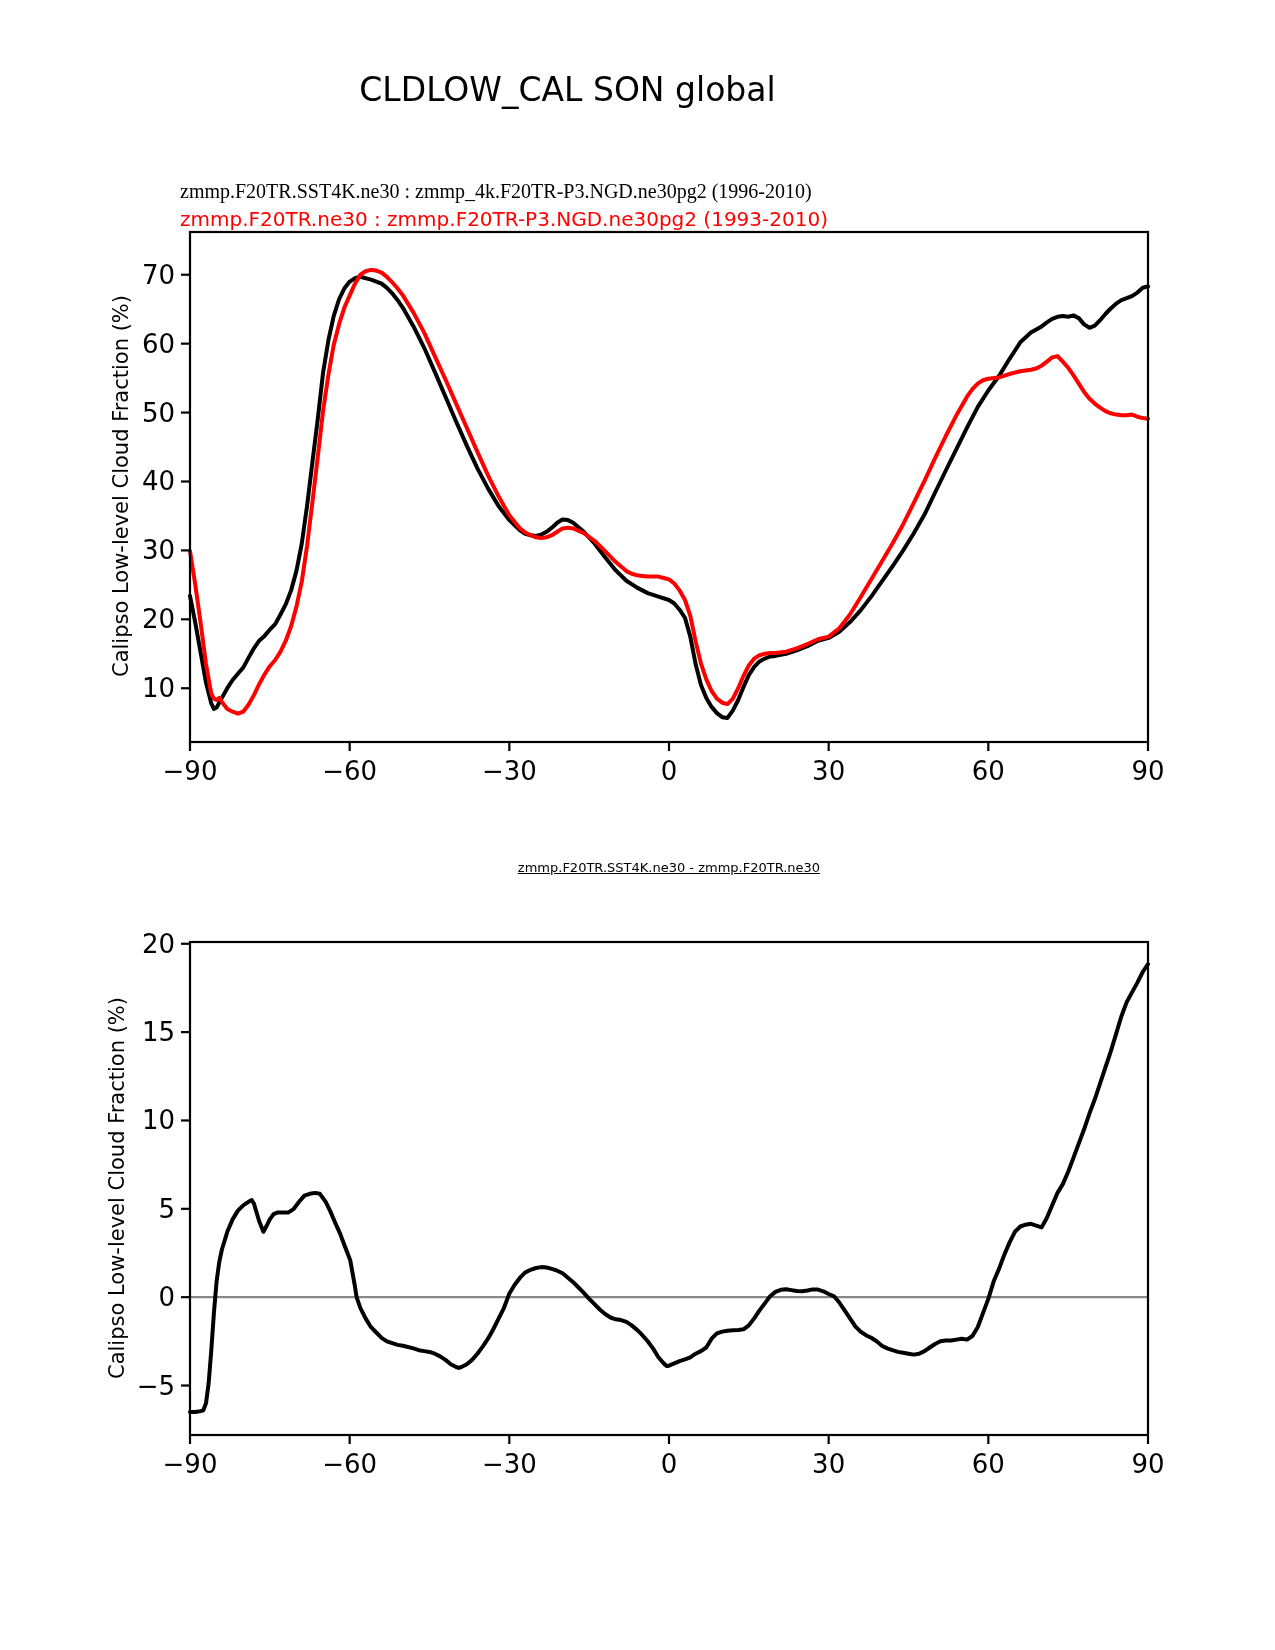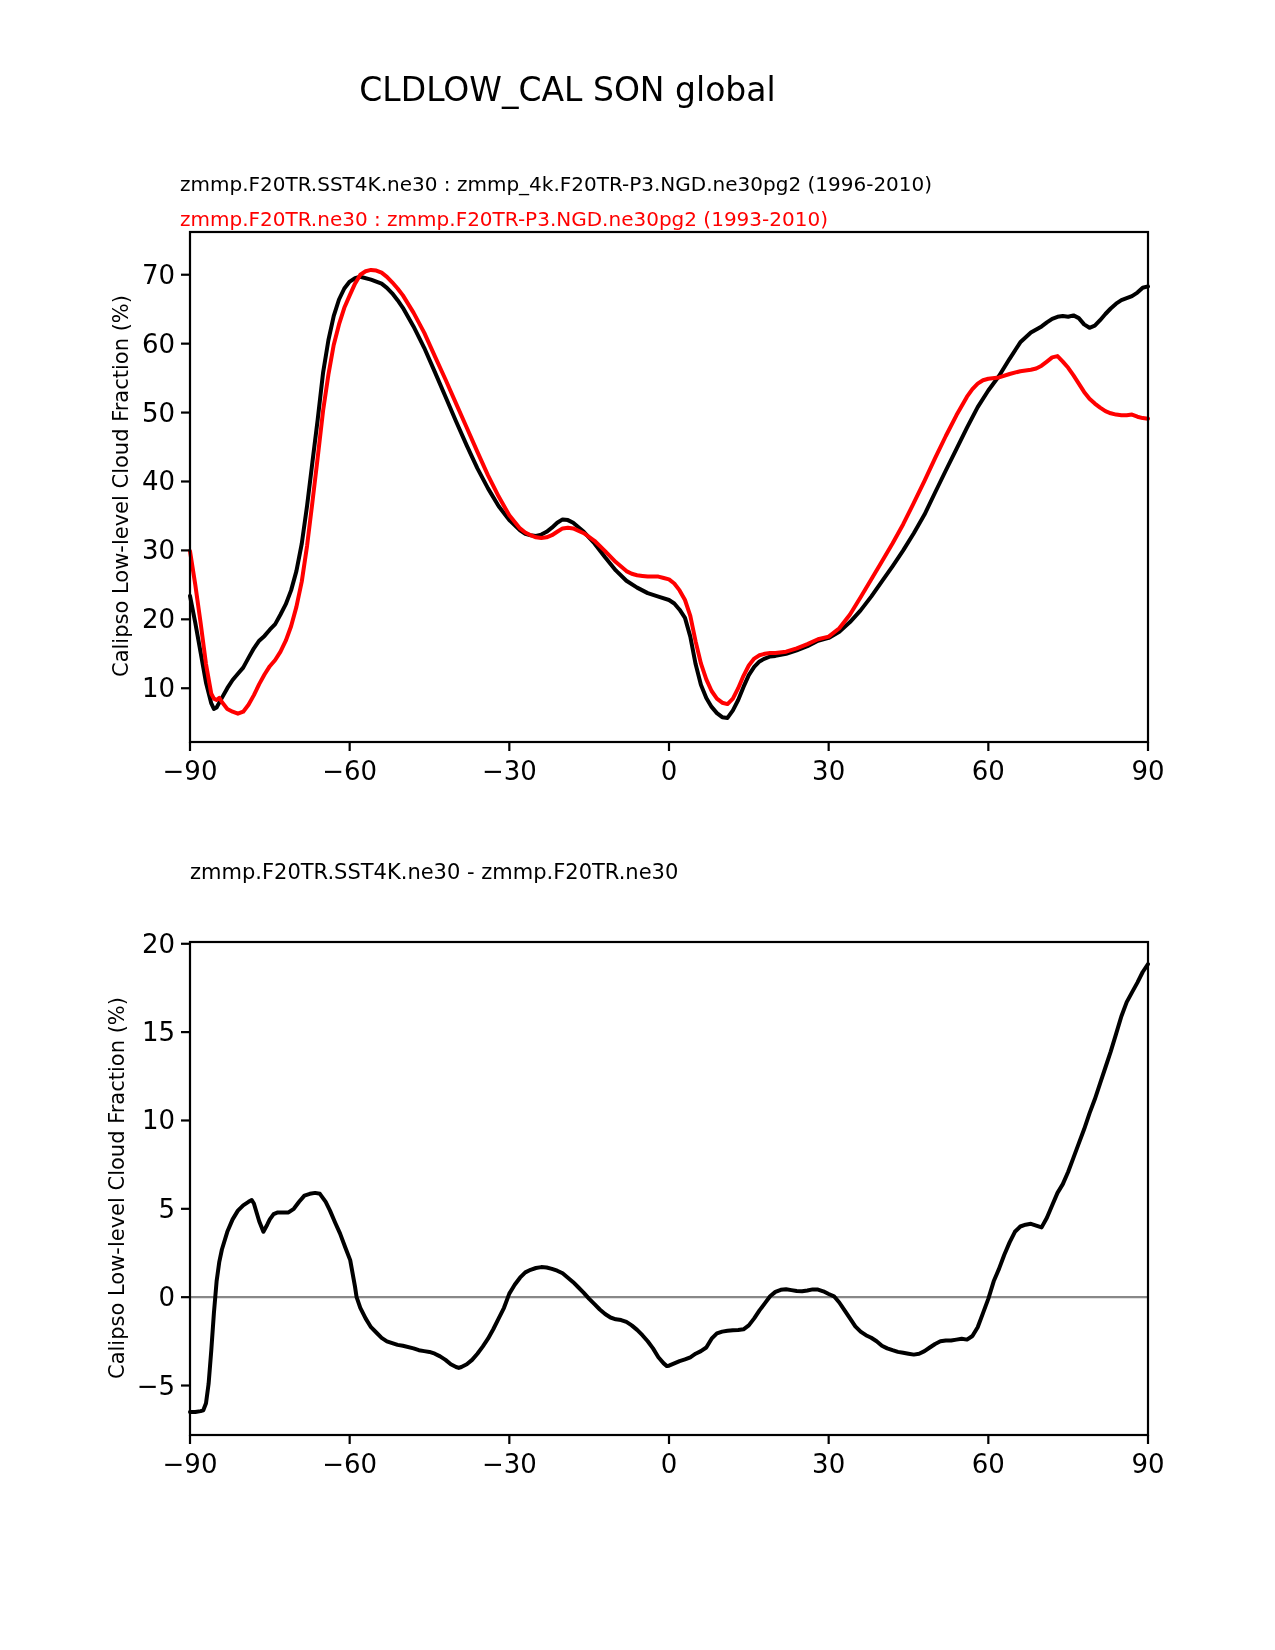--- a/index.html
+++ b/index.html
@@ -10,25 +10,25 @@
     font-family:"DejaVu Sans","Liberation Sans",sans-serif;
     color:#000;
     overflow:hidden;
   }
   #charts{position:absolute;left:0;top:0;}
   .suptitle{
     position:absolute;left:0;top:70px;width:1135px;
     text-align:center;font-size:33px;color:#000;
   }
   .legend-line{position:absolute;left:180px;font-size:20px;white-space:nowrap;}
-  .legend-black{top:172px;color:#000000;}
+  .legend-black{top:180px;color:#000000;font-family:Liberation Serif, serif;}
   .legend-red{top:207px;color:#ff0000;}
   .axtitle{
     position:absolute;left:190px;top:860px;width:958px;
-    font-size:21px;color:#000;
+    text-align:center;font-size:13px;color:#000;text-decoration:underline;
   }
   .ylab{position:absolute;text-align:center;font-size:21px;color:#000;transform:rotate(-90deg);}
   .ylab-top{left:-134px;top:474px;width:510px;}
   .ylab-bot{left:-130px;top:1176px;width:494px;}
   svg text{font-family:"DejaVu Sans","Liberation Sans",sans-serif;}
 </style>
 </head>
 <body>
 
 <div id="fig">

